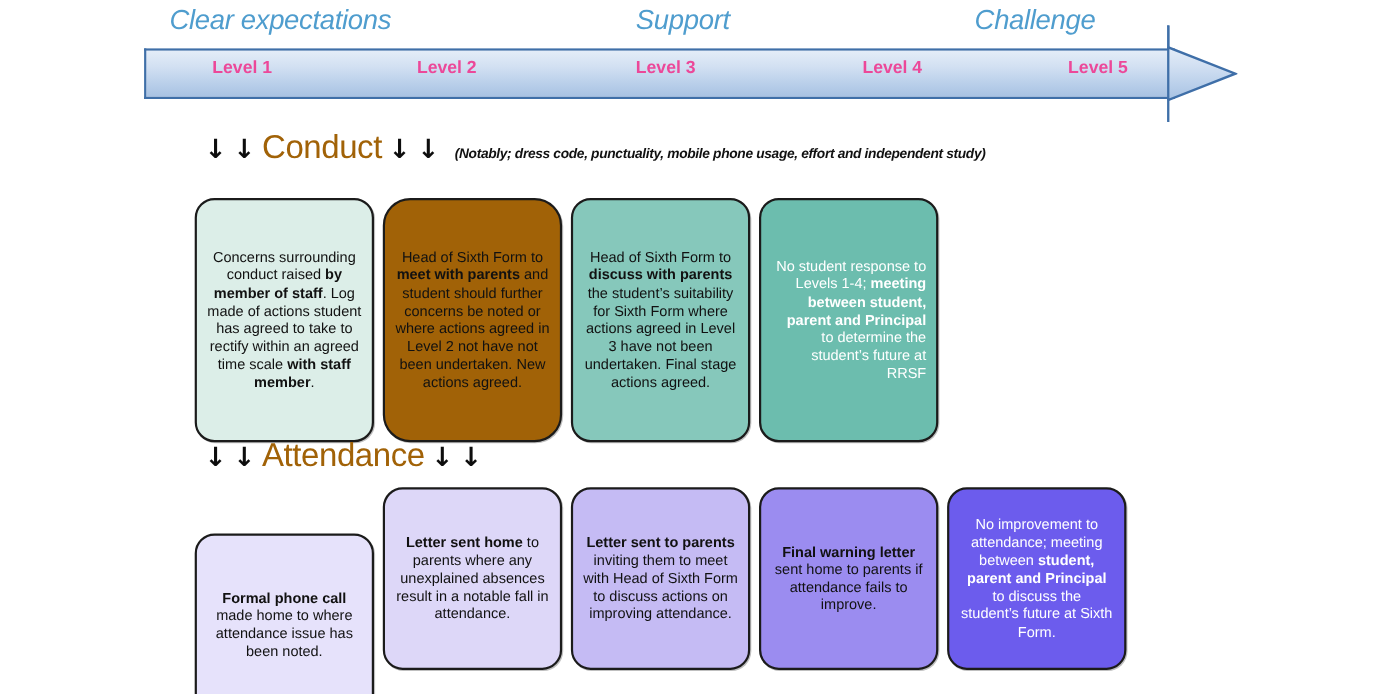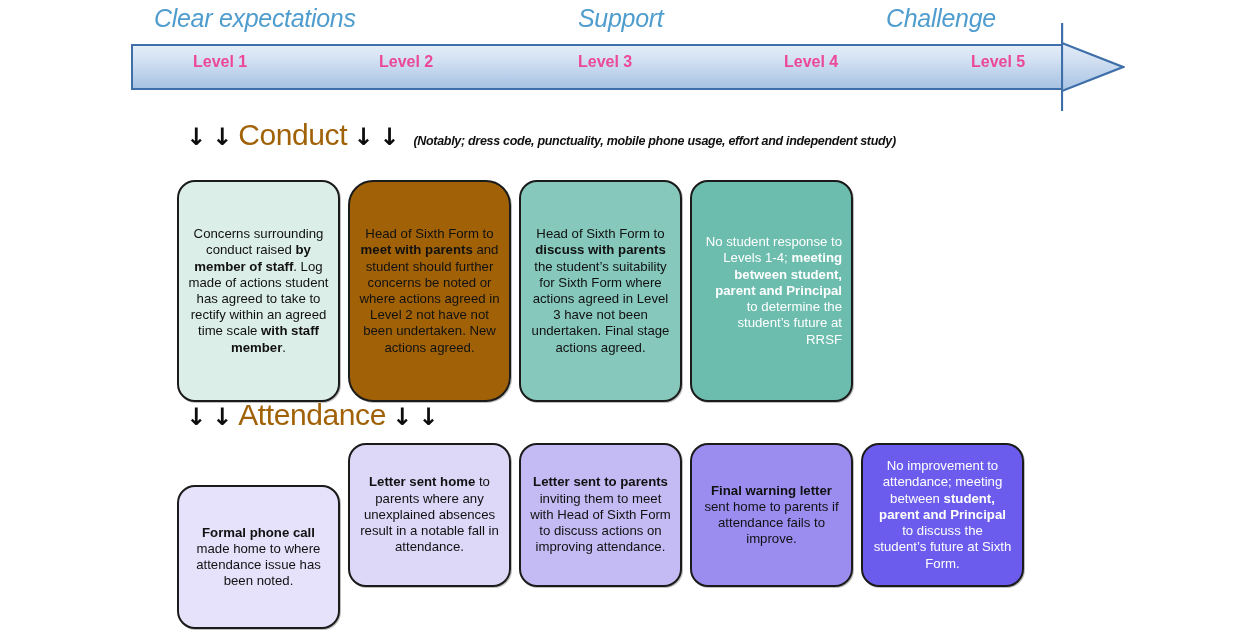--- a/index.html
+++ b/index.html
@@ -134,21 +134,21 @@
     border: 2.5px solid #1b1b1b;
     border-radius: 18px;
     padding: 10px 9px;
     display: flex;
     align-items: center;
     justify-content: center;
     text-align: center;
     box-shadow: 1px 1px 0 rgba(0,0,0,0.25);
   }
   #row-conduct .card { height: 222px; }
-  #row-attendance .card { height: 144px; }
+  #row-attendance .card { height: 166px; }
 
   .card-text {
     font-family: "Liberation Sans", sans-serif;
     font-size: 13.2px;
     line-height: 1.23;
     color: #111111;
     width: 100%;
   }
   .card-text b { font-weight: bold; }
   .card-text .gap { display: block; height: 9px; }

